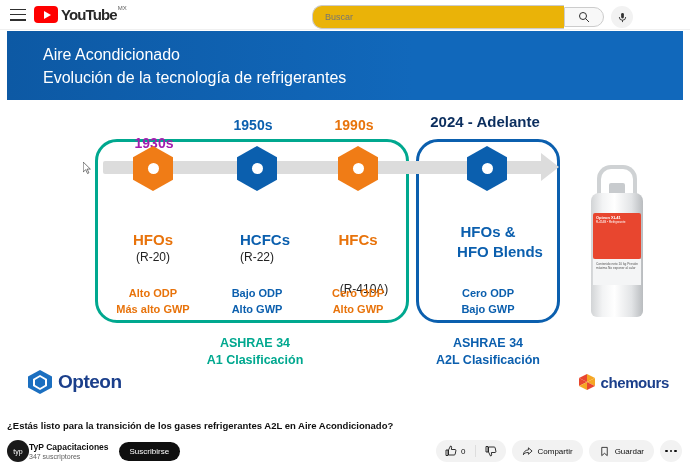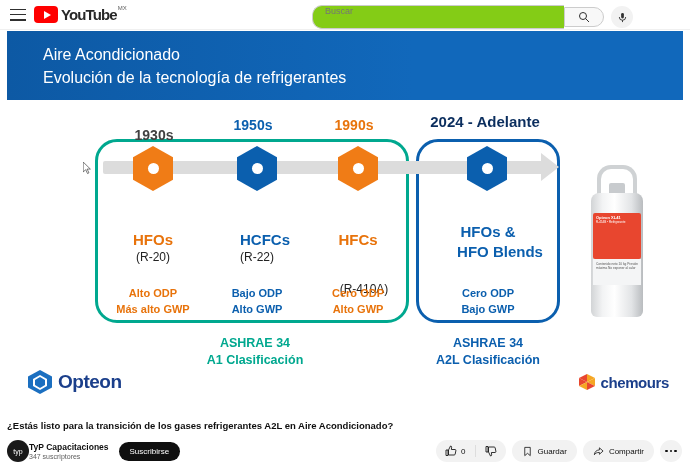--- a/index.html
+++ b/index.html
@@ -37,22 +37,22 @@
     font-size: 15px; font-weight: bold; letter-spacing: -0.9px;
     color: #282828; margin-left: 3px; line-height: 17px;
   }
   .yt-country { font-size: 6px; color: #606060; margin-left: 1px; margin-top: -1px; }
 
   .search-wrap {
     position: absolute; left: 312px; top: 5px; display: flex; align-items: center;
   }
   .search-box {
     width: 252px; height: 24px; border: 1px solid #cccccc; border-right: none;
-    border-radius: 10px 0 0 10px; background: #84cc16;
-    display: flex; align-items: flex-start; padding-left: 12px;
+    border-radius: 10px 0 0 10px; background: #eab308;
+    display: flex; align-items: center; padding-left: 12px;
   }
   .search-box input {
     border: none; outline: none; font-size: 9px; color: #222; width: 100%;
     font-family: "Liberation Sans", sans-serif; background: transparent;
   }
   .search-btn {
     width: 40px; height: 20px; border: 1px solid #cccccc; border-radius: 0 10px 10px 0;
     background: #f8f8f8; display: flex; align-items: center; justify-content: center; cursor: pointer;
   }
   .mic-btn {
@@ -83,21 +83,21 @@
   }
 
   .cursor {
     position: absolute; left: 76px; top: 131px; width: 9px; height: 13px;
   }
 
   
   .era-label {
     position: absolute; font-weight: bold; font-size: 14px; text-align: center;
   }
-  .era-1930 { left: 102px; top: 96px; width: 90px; color: #404040; text-align: center; }
+  .era-1930 { left: 102px; top: 104px; width: 90px; color: #a21caf; text-align: center; }
   .era-1950 { left: 196px; top: 86px; width: 100px; color: #0b5fae; }
   .era-1990 { left: 302px; top: 86px; width: 90px; color: #e8730b; }
   .era-2024 { left: 398px; top: 82px; width: 160px; color: #0b2e5e; font-size: 15px; }
 
   
   .green-box {
     position: absolute; left: 88px; top: 108px; width: 314px; height: 184px;
     border: 3px solid #00a88f; border-radius: 22px; background: transparent;
   }
   .blue-box {
@@ -418,30 +418,30 @@
       <div class="like-sep"></div>
       <div class="seg">
         <svg width="12" height="12" viewBox="0 0 24 24">
           <path d="M2 3h4v11H2zM7 14l4 8c1.5 0 2.5-1 2.3-2.4L12.8 15H20c1.2 0 2-1 1.8-2.2l-1.4-7c-.2-1-1-1.8-2-1.8H7z" fill="none" stroke="#0f0f0f" stroke-width="1.7" stroke-linejoin="round"></path>
         </svg>
       </div>
     </div>
 
     <div class="pill">
       <svg width="11" height="11" viewBox="0 0 24 24">
+        <path d="M14 4l8 7-8 7v-4c-5 0-9 1.5-11 5 .5-6 4-10 11-10.5z" fill="none" stroke="#0f0f0f" stroke-width="1.7" stroke-linejoin="round"></path>
+      </svg>
+      <span>Compartir</span>
+    </div>
+
+    <div class="pill">
+      <svg width="11" height="11" viewBox="0 0 24 24">
         <path d="M6 3h12v18l-6-5-6 5z" fill="none" stroke="#0f0f0f" stroke-width="1.7" stroke-linejoin="round"></path>
       </svg>
       <span>Guardar</span>
-    </div>
-
-    <div class="pill">
-      <svg width="11" height="11" viewBox="0 0 24 24">
-        <path d="M14 4l8 7-8 7v-4c-5 0-9 1.5-11 5 .5-6 4-10 11-10.5z" fill="none" stroke="#0f0f0f" stroke-width="1.7" stroke-linejoin="round"></path>
-      </svg>
-      <span>Compartir</span>
     </div>
 
     <div class="dots">
       <span></span>
         <span></span>
         <span></span>
     </div>
   </div>
 
 </div>

